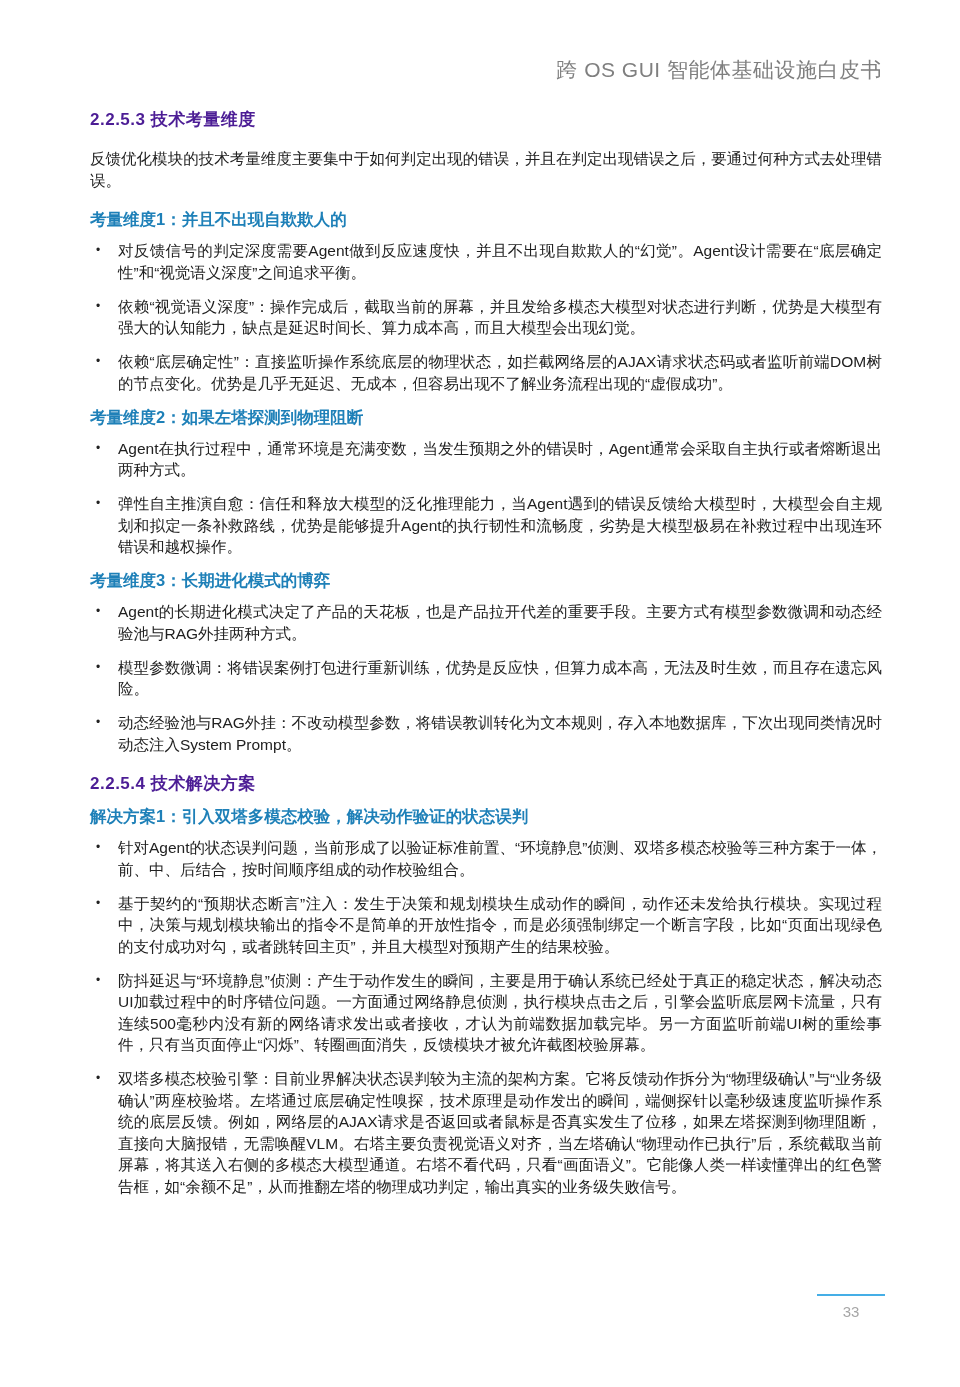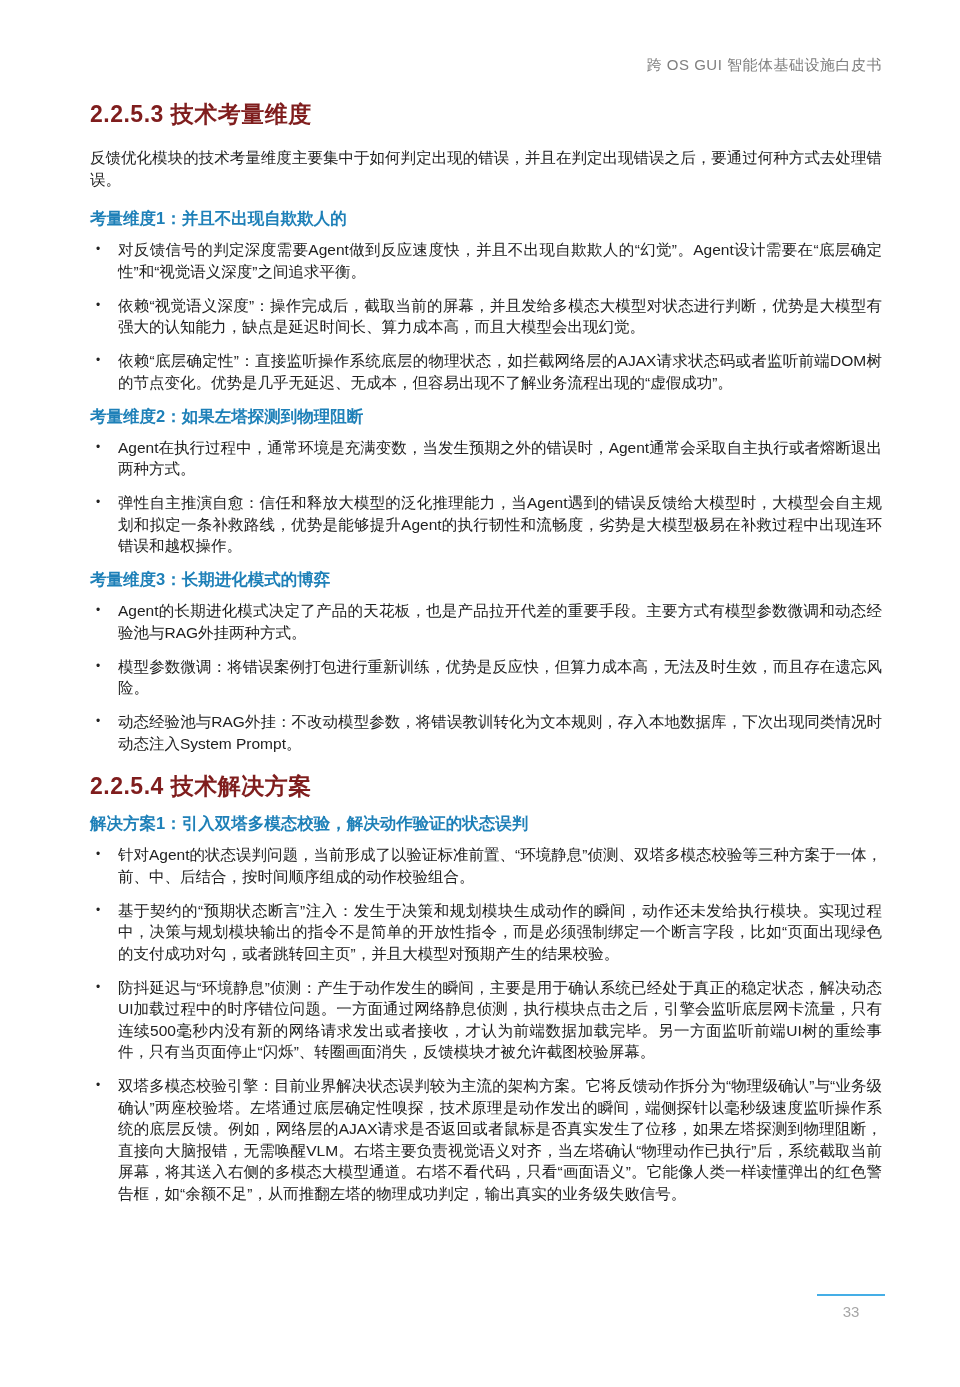--- a/index.html
+++ b/index.html
@@ -16,28 +16,28 @@
     overflow: hidden;
   }
   .content {
     position: absolute;
     left: 90px;
     top: 56px;
     width: 792px;
   }
   .doc-header {
     text-align: right;
-    font-size: 15px;
+    font-size: 21px;
     color: #7f7f7f;
     letter-spacing: 0.5px;
     margin-bottom: 24px;
   }
   h1.section-title {
-    color: #7f1d1d;
-    font-size: 23px;
+    color: #4c1d95;
+    font-size: 17px;
     font-weight: bold;
     letter-spacing: 0.5px;
     margin-bottom: 17px;
   }
   .section-2254 h1.section-title {
     margin-top: 17px;
     margin-bottom: 4px;
   }
   p.intro {
     font-size: 15.5px;

